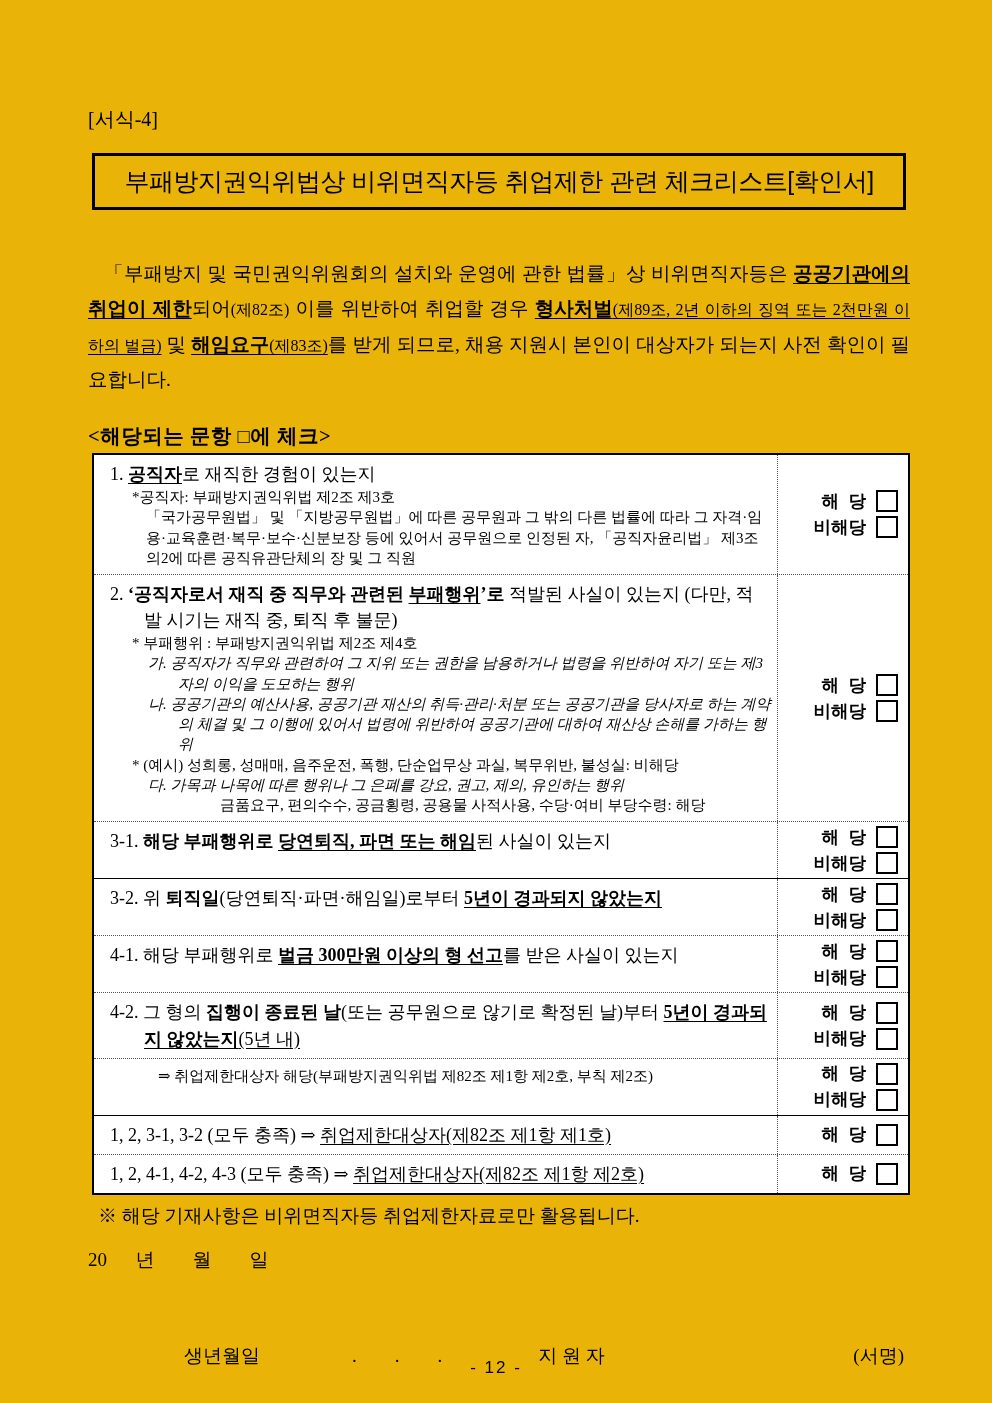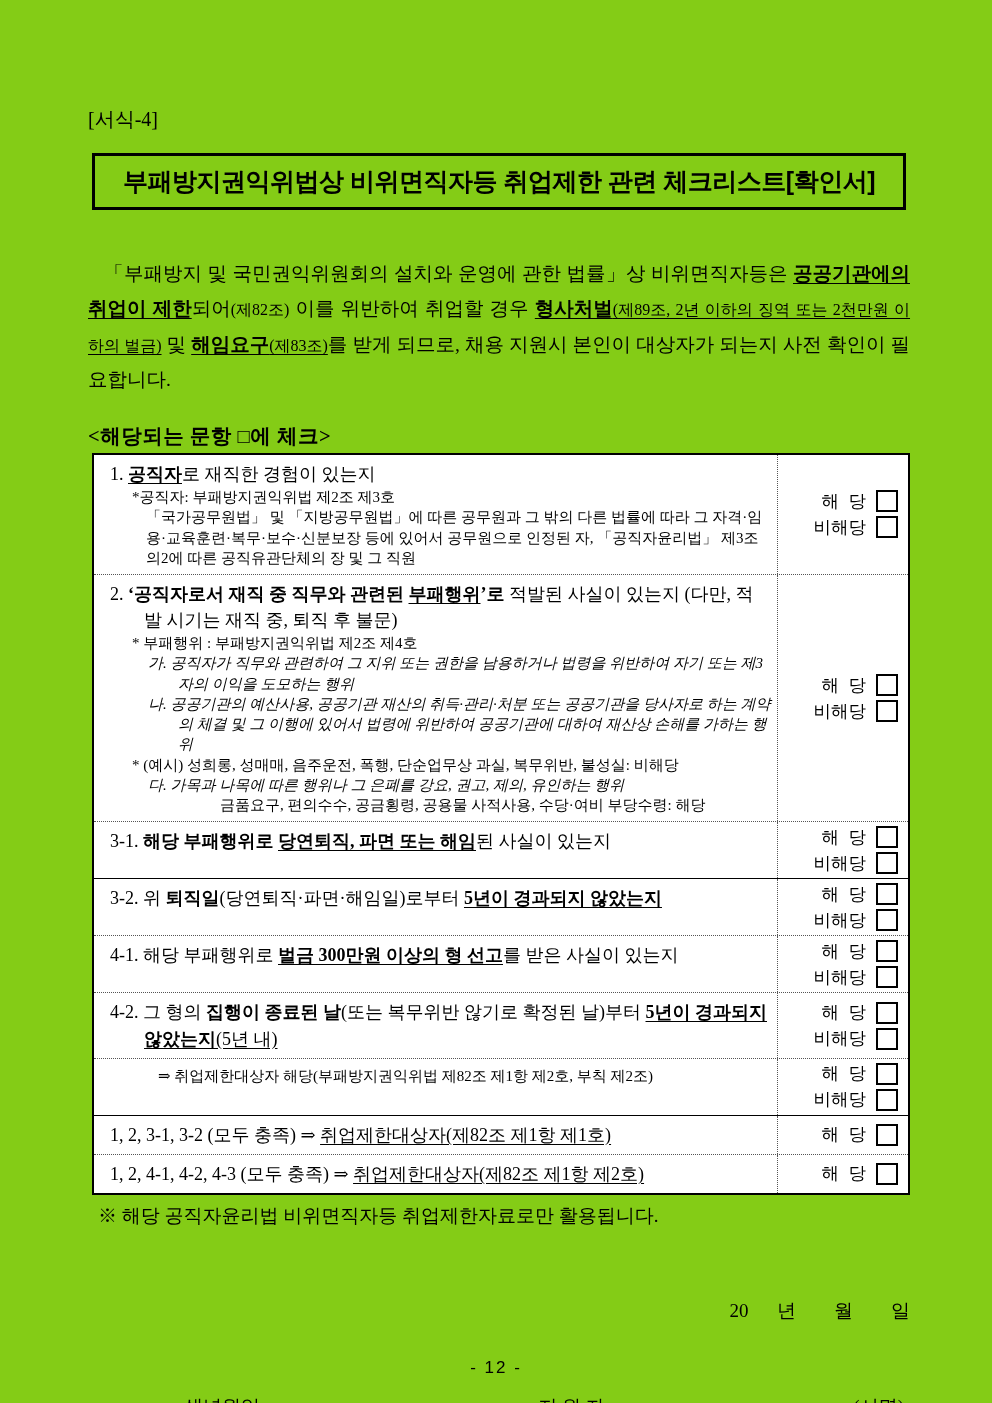--- a/index.html
+++ b/index.html
@@ -1,50 +1,50 @@
 <!DOCTYPE html>
 <html><head>
 <meta charset="utf-8">
 <style>
   html,body{margin:0;padding:0;background:#e8e8e8;}
   .page{
-    width:992px;height:1403px;margin:0 auto;background:#84cc16;color:#000;
+    width:992px;height:1403px;margin:0 auto;background:#eab308;color:#000;
     box-sizing:border-box;padding:106px 82px 0 88px;position:relative;
     font-family:"Liberation Serif","DejaVu Serif",serif;
   }
   .b{font-weight:bold;}
   .u{text-decoration:underline;text-underline-offset:3px;}
   .sm{font-size:15px;}
   .form-label{font-size:20px;margin:0 0 20px 0;}
   .title-box{
     border:3px solid #000;margin:0 4px 46px 4px;padding:9px 2px;text-align:center;
-    font-family:"Liberation Sans","DejaVu Sans",sans-serif;font-weight:bold;font-size:25px;letter-spacing:-0.5px;
+    font-family:"Liberation Sans","DejaVu Sans",sans-serif;font-weight:normal;font-size:25px;letter-spacing:-0.5px;
   }
   .intro{font-size:19.5px;line-height:1.82;text-align:justify;margin:0 0 24px 0;text-indent:16px;}
   .intro .sm{font-size:16px;}
   .check-heading{font-size:20.5px;font-weight:bold;letter-spacing:0.5px;margin:0 0 3px 0;}
   .checklist{border:2.5px solid #000;margin-left:4px;background:#fff;}
   .trow{display:flex;border-bottom:1.5px dotted #555;}
   .trow:nth-child(3),.trow:nth-child(7){border-bottom:1.5px solid #000;}
   .trow:last-child{border-bottom:none;}
   .qcol{flex:1 1 auto;border-right:1.5px dotted #555;padding:6px 6px 6px 8px;min-width:0;}
   .ocol{width:118px;flex:none;display:flex;flex-direction:column;justify-content:center;gap:4px;padding:4px 10px 4px 2px;}
   .opt{display:flex;justify-content:flex-end;align-items:center;font-size:17.5px;line-height:1.2;}
-  .olabel{text-align:right;}
+  .olabel{text-align:right;font-weight:bold;}
   .olabel.spread{letter-spacing:0.55em;margin-right:-0.55em;}
   .cbox{width:18px;height:18px;border:2px solid #000;background:#fff;margin-left:10px;flex:none;display:inline-block;}
   .line{line-height:1.35;}
   .l0{font-size:18px;line-height:1.45;padding-left:42px;text-indent:-34px;}
   .l1{font-size:15px;padding-left:30px;}
   .l2{font-size:15px;padding-left:44px;}
   .l3{font-size:15px;padding-left:76px;text-indent:-30px;font-style:italic;}
   .l4{font-size:15px;padding-left:118px;}
   .l5{font-size:15px;padding-left:56px;line-height:1.5;}
   .note{font-size:19px;margin:8px 0 0 10px;}
-  .date-line{font-size:19px;text-align:right;white-space:pre;margin-top:69px;}
+  .date-line{font-size:19px;text-align:left;white-space:pre;margin-top:18px;}
   .sig-line{display:flex;align-items:baseline;font-size:19px;margin-top:70px;padding:0 6px 0 96px;}
   .sig-dots{white-space:pre;margin-left:92px;}
   .sig-applicant{margin-left:96px;white-space:pre;}
   .sig-sign{margin-left:auto;}
   .page-number{
     position:absolute;left:0;right:0;bottom:25px;text-align:center;font-size:17px;
     font-family:"Liberation Sans","DejaVu Sans",sans-serif;letter-spacing:2px;
   }
 </style>
 </head>
@@ -141,21 +141,21 @@
             <span class="cbox"></span>
           </div>
           <div class="opt">
             <span class="olabel">비해당</span>
             <span class="cbox"></span>
           </div>
         </div>
       </div>
       <div class="trow">
         <div class="qcol">
-          <div class="line l0"><span>4-2. 그 형의 </span><span class="b">집행이 종료된 날</span><span>(또는 복무위반 않기로 확정된 날)부터 </span><span class="b u">5년이 경과되지 않았는지</span><span class="u">(5년 내)</span></div>
+          <div class="line l0"><span>4-2. 그 형의 </span><span class="b">집행이 종료된 날</span><span>(또는 공무원으로 않기로 확정된 날)부터 </span><span class="b u">5년이 경과되지 않았는지</span><span class="u">(5년 내)</span></div>
         </div>
         <div class="ocol">
           <div class="opt">
             <span class="olabel spread">해당</span>
             <span class="cbox"></span>
           </div>
           <div class="opt">
             <span class="olabel">비해당</span>
             <span class="cbox"></span>
           </div>
@@ -193,21 +193,21 @@
         </div>
         <div class="ocol">
           <div class="opt">
             <span class="olabel spread">해당</span>
             <span class="cbox"></span>
           </div>
         </div>
       </div>
     </div>
 
-  <div class="note">※ 해당 공직자윤리법 비위면직자등 취업제한자료로만 활용됩니다.</div>
+  <div class="note">※ 해당 기재사항은 비위면직자등 취업제한자료로만 활용됩니다.</div>
 
   <div class="date-line">20      년        월        일</div>
 
   <div class="sig-line">
     <span class="sig-birth">생년월일</span>
     <span class="sig-dots">.        .        .</span>
     <span class="sig-applicant">지 원 자</span>
     <span class="sig-sign">(서명)</span>
   </div>
 

